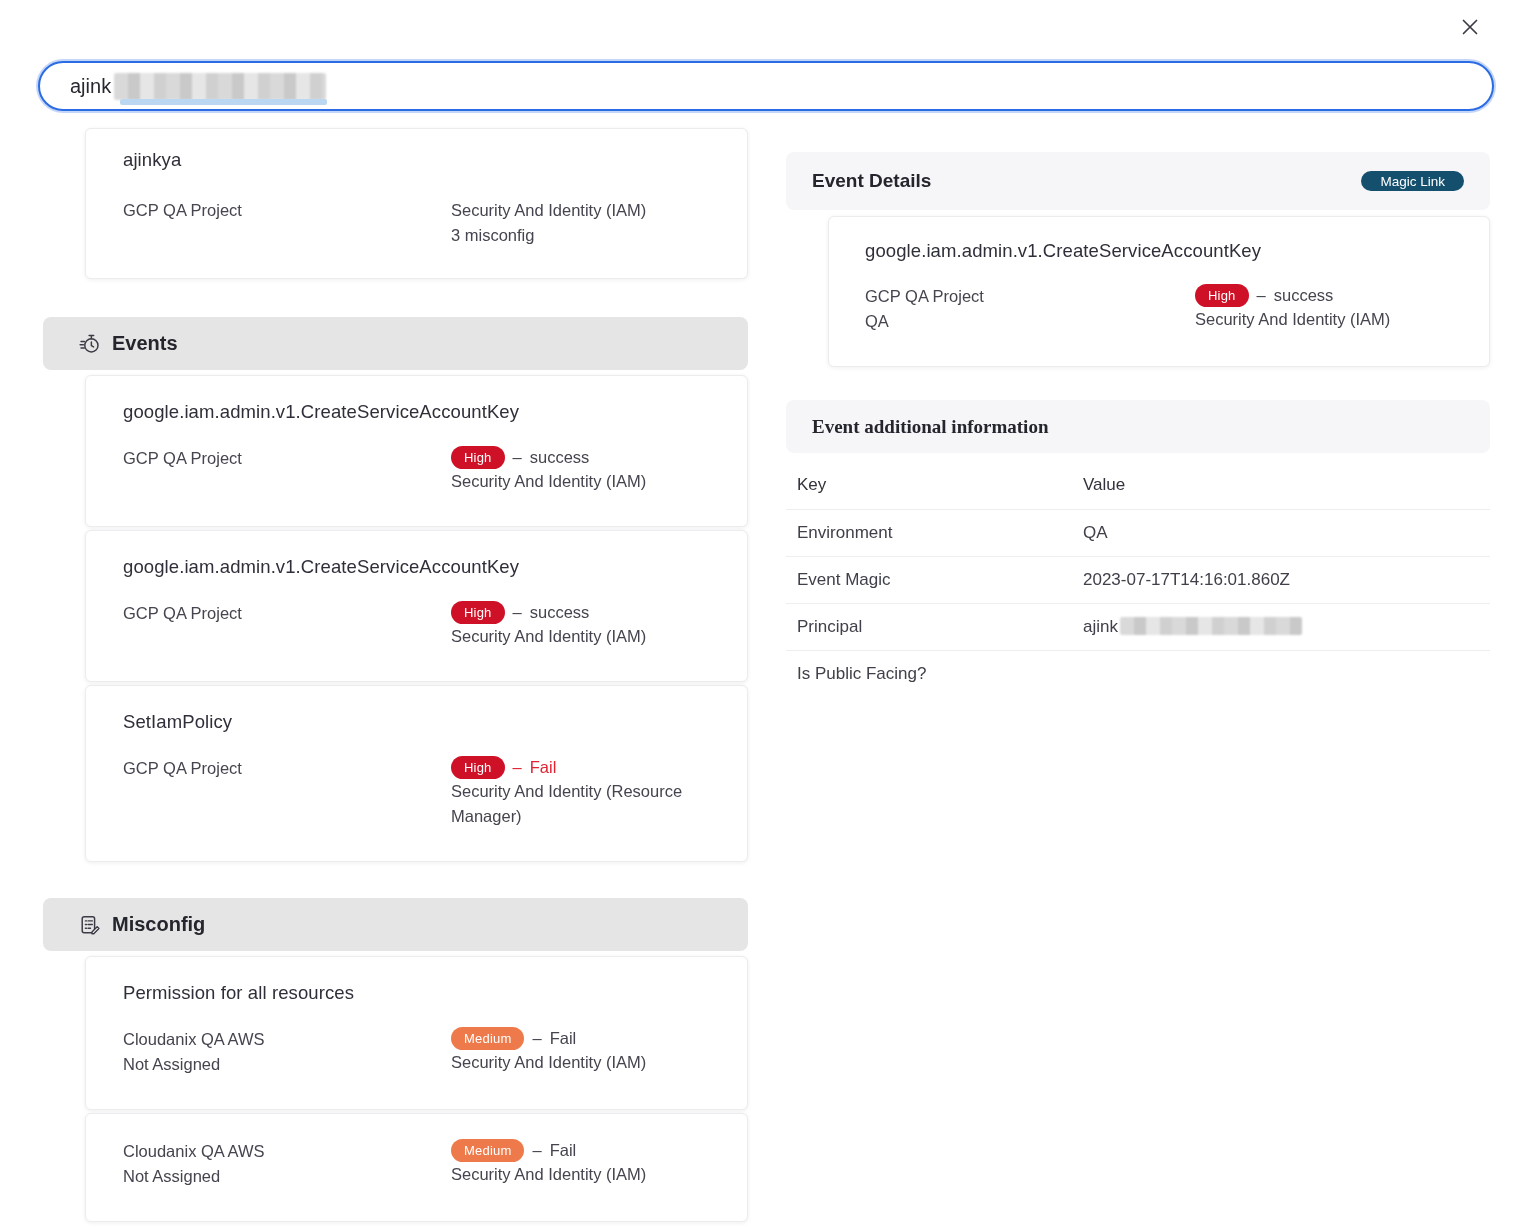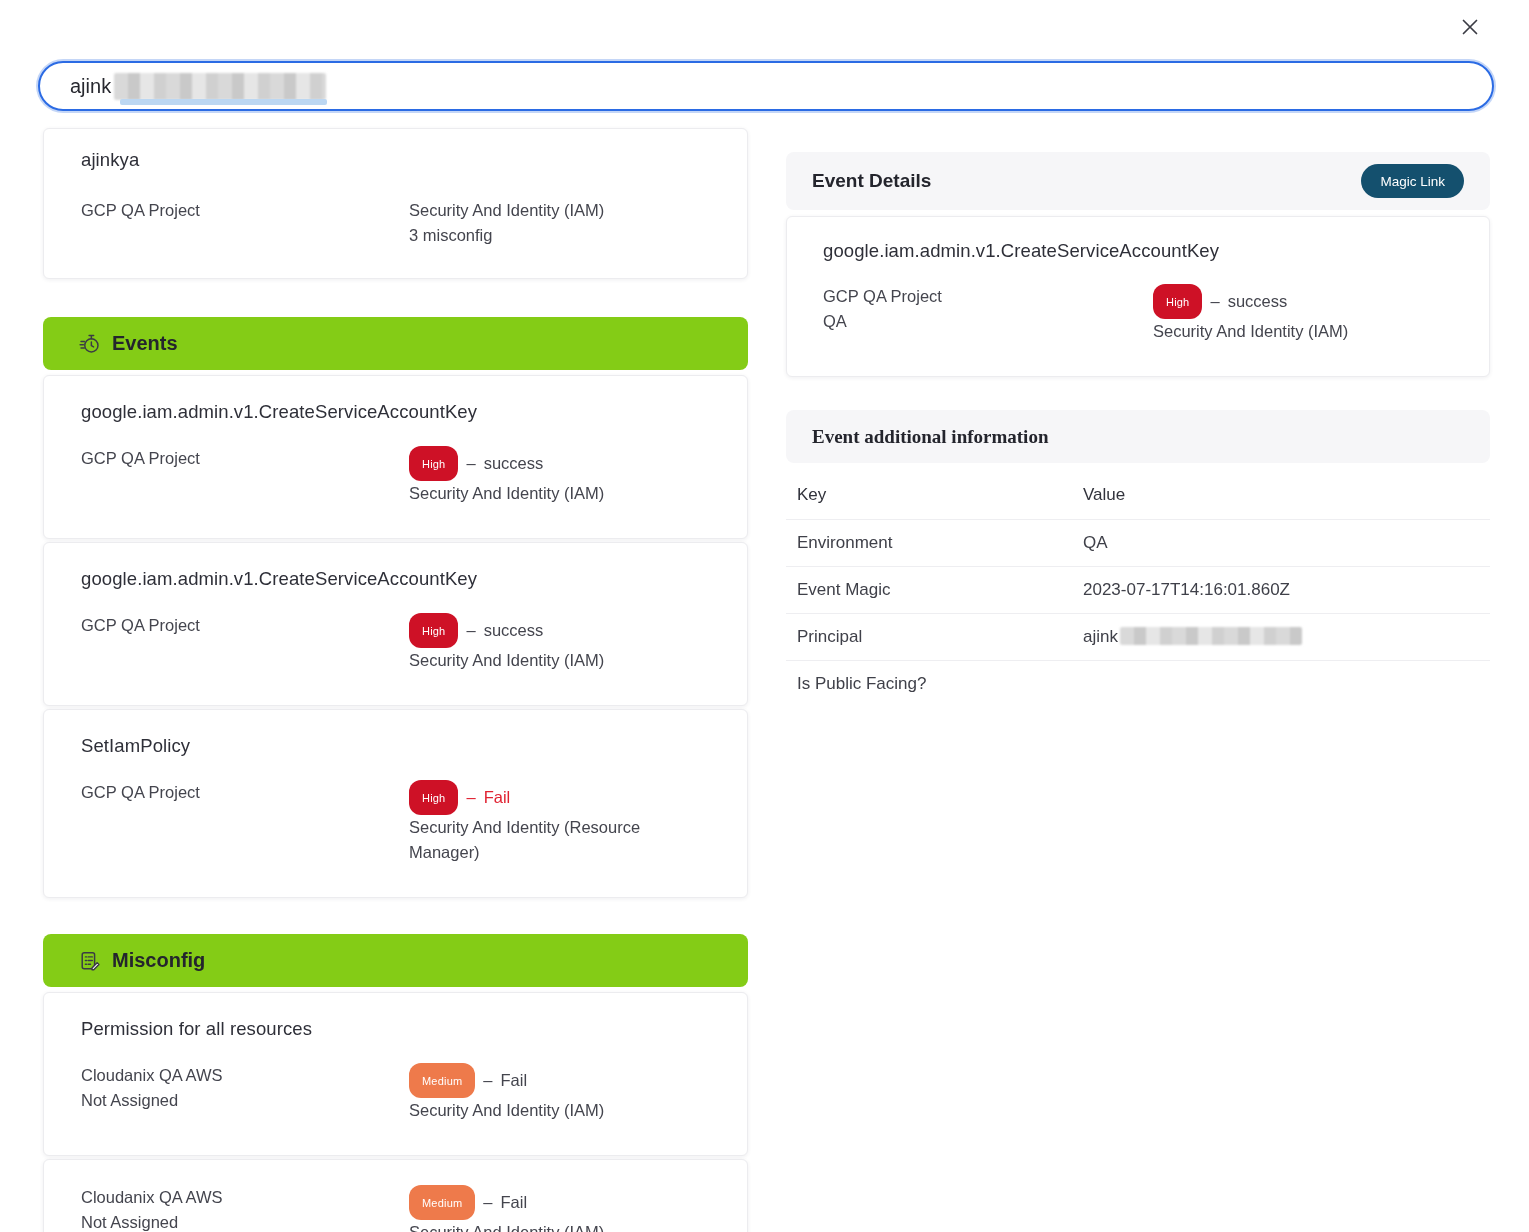--- a/index.html
+++ b/index.html
@@ -52,24 +52,25 @@
     display:flex; gap:38px;
   }
   .left-col  { width:705px; flex:0 0 705px; }
   .right-col { flex:1; padding-top:24px; }
 
   .card {
     background:#fff;
     border:1px solid #ececef;
     border-radius:6px;
     box-shadow:0 1px 4px rgba(25,30,50,0.07);
+    margin-left:42px;
   }
 
   .section-header {
-    background:#84cc16;
+    background:#e5e5e5;
     border-radius:8px;
     height:53px;
     display:flex; align-items:center; gap:11px;
     padding:0 36px;
     font-size:20px; font-weight:600; color:#24252d;
     margin-bottom:5px;
     text-align:right;
   }
 
   .panel-header {
@@ -83,22 +84,22 @@
   }
 
   .card-title { font-size:18.5px; font-weight:500; color:#2e2f38; letter-spacing:.1px; }
   .body-text  { font-size:16.5px; color:#44454e; line-height:25px; }
 
   .info-row { display:grid; grid-template-columns:328px 1fr; }
 
   .status-line { display:flex; align-items:center; gap:8px; font-size:16.5px; color:#44454e; }
   .badge {
     display:inline-flex; align-items:center; justify-content:center;
-    height:35px; padding:0 13px; border-radius:12px;
-    color:#fff; font-size:11px; font-weight:500; letter-spacing:.2px;
+    height:23px; padding:0 13px; border-radius:12px;
+    color:#fff; font-size:13px; font-weight:500; letter-spacing:.2px;
   }
   .badge-high   { background:#ce1126; }
   .badge-medium { background:#ee7a4b; }
   .status-fail  { color:#e02231; }
 
   
   .top-card { padding:20px 37px 30px; margin-bottom:38px; }
   .top-card .card-title { margin-bottom:27px; }
 
   .result-card { padding:25px 37px 32px; margin-bottom:3px; }
@@ -261,21 +262,21 @@
         </div>
       </div>
     </div>
 
   </div>
 
   <div class="right-col">
 
     <div class="panel-header">
       <span>Event Details</span>
-      <button style="background:#14506e;color:#fff;border:none;border-radius:17px;height:34px;padding:0 19px;
+      <button style="background:#14506e;color:#fff;border:none;border-radius:17px;height:20px;padding:0 19px;
                      font-size:13.5px;font-family:'Liberation Sans',sans-serif;cursor:pointer;">Magic Link</button>
     </div>
 
     <div class="card details-card">
       <div class="card-title">google.iam.admin.v1.CreateServiceAccountKey</div>
       <div class="info-row">
         <div>
           <div class="body-text">GCP QA Project</div>
           <div class="body-text">QA</div>
         </div>

